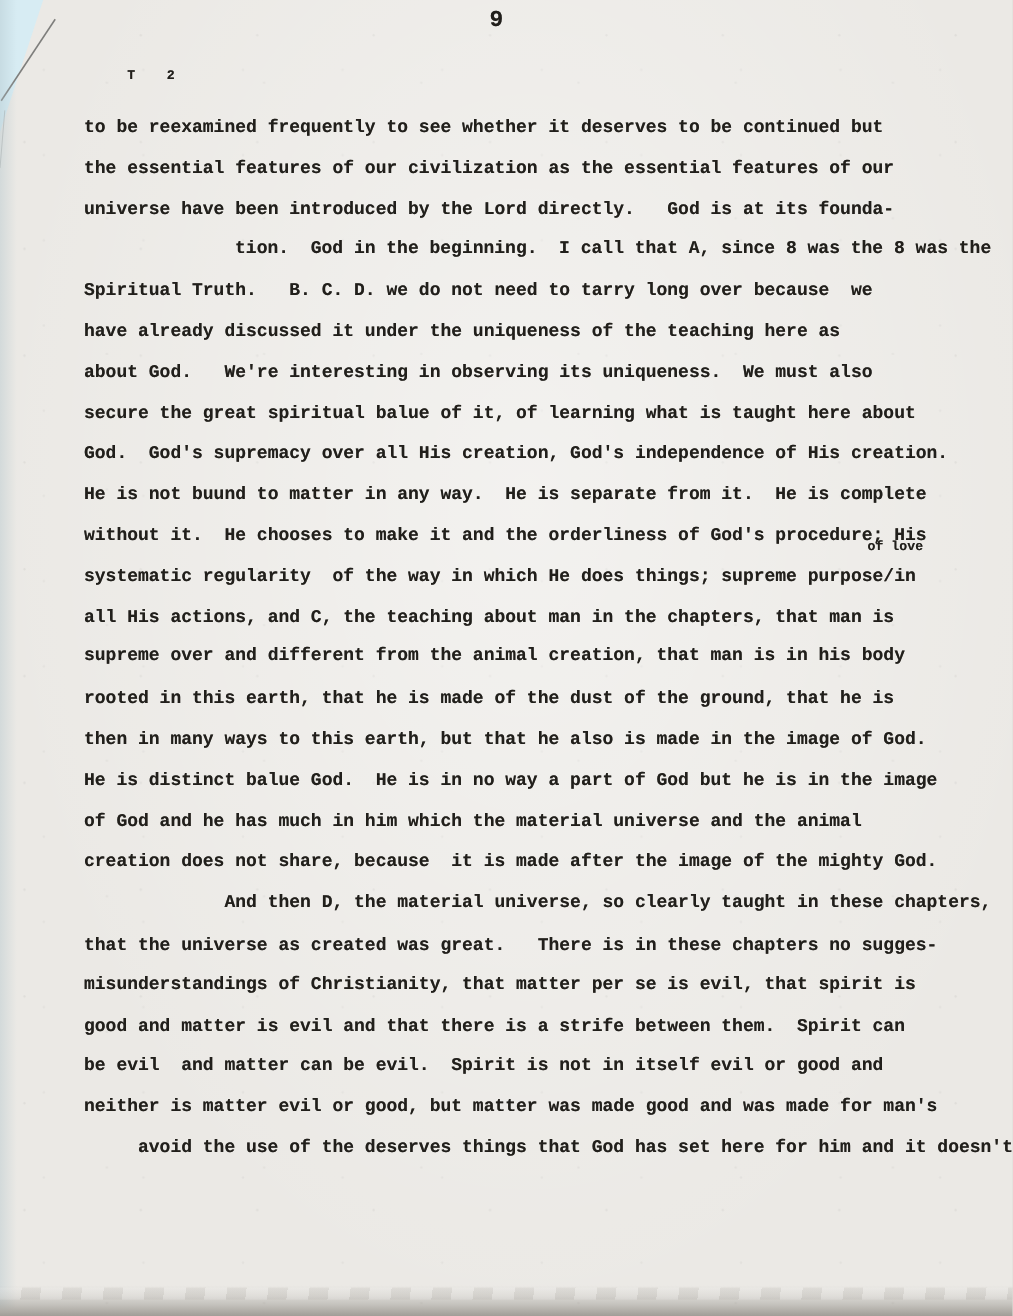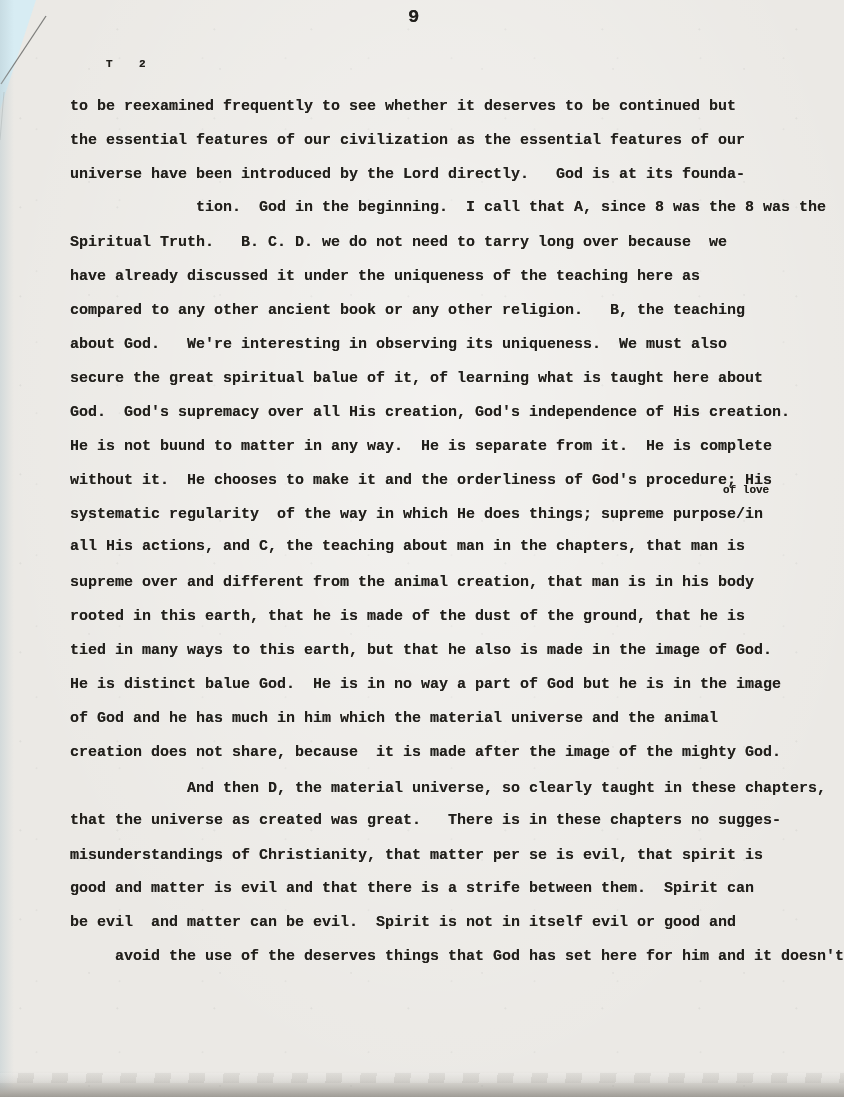--- a/index.html
+++ b/index.html
@@ -113,37 +113,37 @@
 
   <div class="header-left">T    2</div>
 
   <div class="body-text">
       <div class="line"><span>to be reexamined frequently to see whether it deserves to be continued but</span></div>
       <div class="line"><span>the essential features of our civilization as the essential features of our</span></div>
       <div class="line"><span>universe have been introduced by the Lord directly.   God is at its founda-</span></div>
       <div class="line"><span>tion.  God in the beginning.  I call that A, since 8 was the 8 was the</span></div>
       <div class="line"><span>Spiritual Truth.   B. C. D. we do not need to tarry long over because  we</span></div>
       <div class="line"><span>have already discussed it under the uniqueness of the teaching here as</span></div>
-      <div class="line"><span>compared to any other ancient book or any other religion.   B, the teaching</span></div>
       <div class="line"><span>about God.   We're interesting in observing its uniqueness.  We must also</span></div>
       <div class="line"><span>secure the great spiritual balue of it, of learning what is taught here about</span></div>
       <div class="line"><span>God.  God's supremacy over all His creation, God's independence of His creation.</span></div>
       <div class="line"><span>He is not buund to matter in any way.  He is separate from it.  He is complete</span></div>
       <div class="line"><span>without it.  He chooses to make it and the orderliness of God's procedure; His</span></div>
       <div class="line"><span>systematic regularity  of the way in which He does things; supreme purpose/in</span><span class="insert-above">of love</span></div>
       <div class="line"><span>all His actions, and C, the teaching about man in the chapters, that man is</span></div>
       <div class="line"><span>supreme over and different from the animal creation, that man is in his body</span></div>
       <div class="line"><span>rooted in this earth, that he is made of the dust of the ground, that he is</span></div>
-      <div class="line"><span>tied in many ways to this earth, but that he also is made in the image of God.</span></div>
+      <div class="line"><span>then in many ways to this earth, but that he also is made in the image of God.</span></div>
       <div class="line"><span>He is distinct balue God.  He is in no way a part of God but he is in the image</span></div>
       <div class="line"><span>of God and he has much in him which the material universe and the animal</span></div>
       <div class="line"><span>creation does not share, because  it is made after the image of the mighty God.</span></div>
       <div class="line" style="padding-left: 13ch;"><span>And then D, the material universe, so clearly taught in these chapters,</span></div>
       <div class="line"><span>that the universe as created was great.   There is in these chapters no sugges-</span></div>
       <div class="line"><span>misunderstandings of Christianity, that matter per se is evil, that spirit is</span></div>
       <div class="line"><span>good and matter is evil and that there is a strife between them.  Spirit can</span></div>
       <div class="line"><span>be evil  and matter can be evil.  Spirit is not in itself evil or good and</span></div>
+      <div class="line"><span>neither is matter evil or good, but matter was made good and was made for man's</span></div>
       <div class="line" style="padding-left: 5ch;"><span>avoid the use of the deserves things that God has set here for him and it doesn't</span></div>
     </div>
 
   <div class="edge-left"></div>
   <div class="edge-bottom"></div>
 </div>
 
 </body></html>

